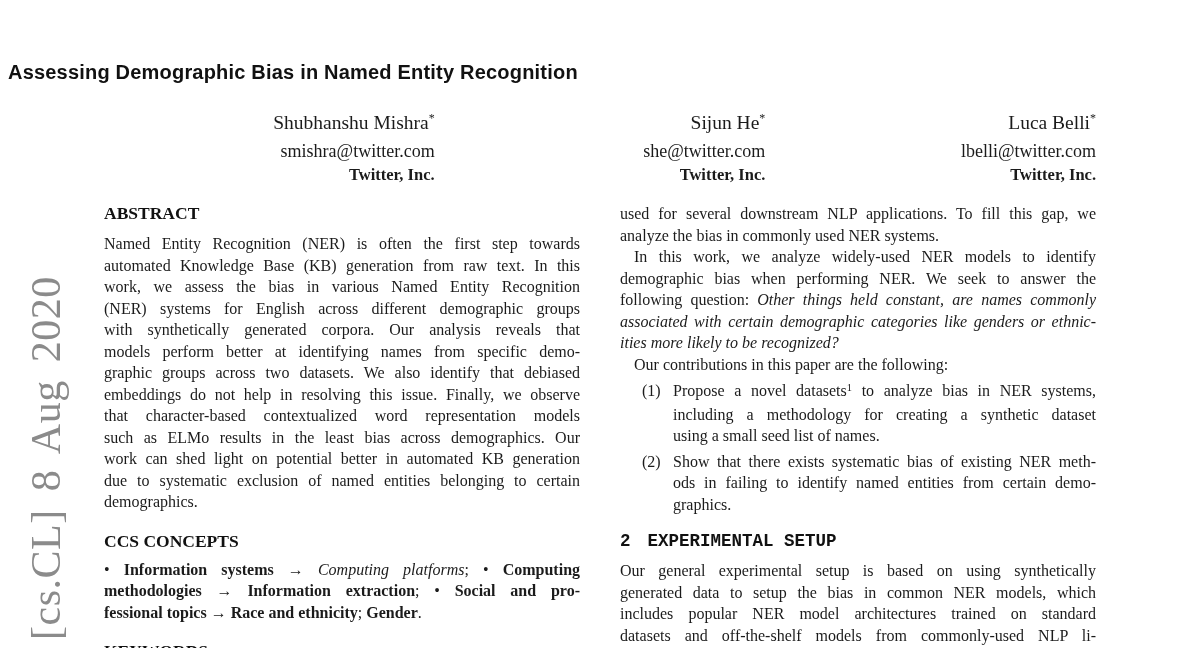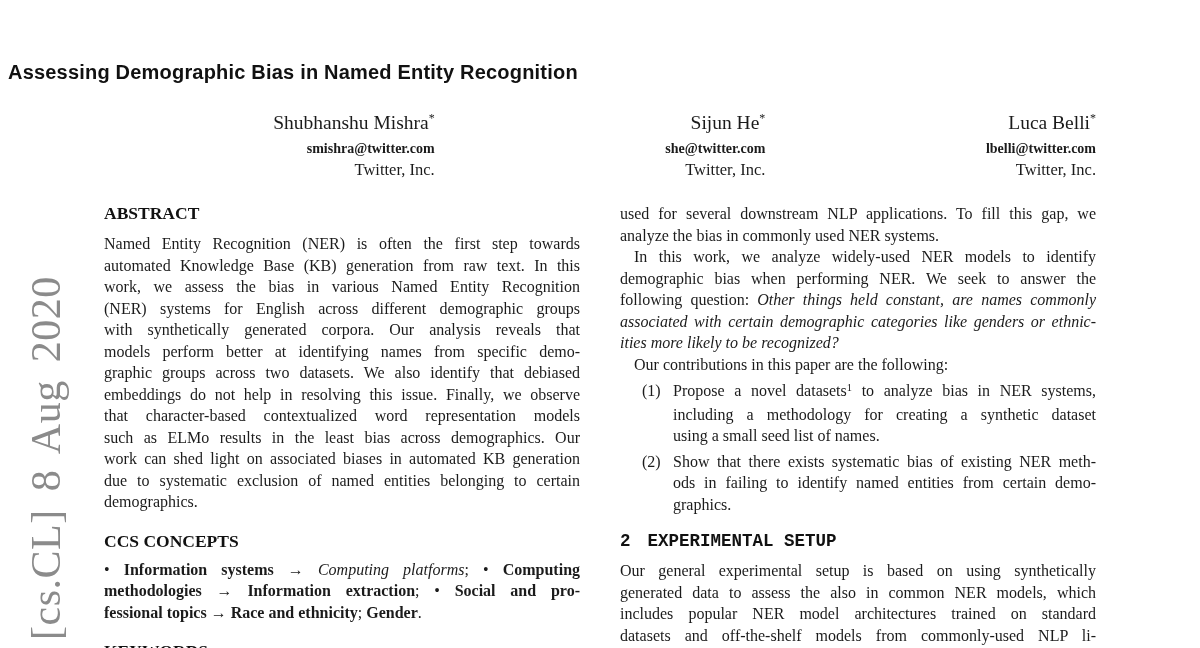--- a/index.html
+++ b/index.html
@@ -18,22 +18,22 @@
     position:absolute; top:53px; left:0; width:100%; margin:8px;
     text-align:left; font-family:"Liberation Sans", sans-serif;
     font-size:20px; font-weight:700; letter-spacing:0.2px; color:#111;
   }
   .authors {
     position:absolute; top:112px; left:104px; width:992px; display:flex;
   }
   .author { flex:1; text-align:right; }
   .aname { font-size:19.5px; margin-bottom:7px; }
   .aname .mark { font-size:12px; vertical-align:baseline; position:relative; top:-0.55em; }
-  .aemail { font-size:14px; margin-bottom:3px;font-weight:bold; }
-  .aaff  { font-size:16.5px; }
+  .aemail { font-size:18px; margin-bottom:3px; }
+  .aaff  { font-size:16.5px;font-weight:bold; }
 
   .col { position:absolute; top:203px; }
   .col-left  { left:104px; width:476px; }
   .col-right { left:620px; width:476px; }
 
   .shead { font-size:17.5px; font-weight:bold; line-height:20px; color:#111; }
   .shead.abst { margin:0 0 10px 0; }
   .shead.ccs  { margin:18px 0 8px 0; }
   .shead.kw   { margin:18px 0 0 0; }
   .shead.sec2 { margin:16px 0 9px 0;font-family:Liberation Mono, monospace; }
@@ -85,21 +85,21 @@
         <div class="ln"><span>Named Entity Recognition (NER) is often the first step towards</span></div>
         <div class="ln"><span>automated Knowledge Base (KB) generation from raw text. In this</span></div>
         <div class="ln"><span>work, we assess the bias in various Named Entity Recognition</span></div>
         <div class="ln"><span>(NER) systems for English across different demographic groups</span></div>
         <div class="ln"><span>with synthetically generated corpora. Our analysis reveals that</span></div>
         <div class="ln"><span>models perform better at identifying names from specific demo-</span></div>
         <div class="ln"><span>graphic groups across two datasets. We also identify that debiased</span></div>
         <div class="ln"><span>embeddings do not help in resolving this issue. Finally, we observe</span></div>
         <div class="ln"><span>that character-based contextualized word representation models</span></div>
         <div class="ln"><span>such as ELMo results in the least bias across demographics. Our</span></div>
-        <div class="ln"><span>work can shed light on associated biases in automated KB generation</span></div>
+        <div class="ln"><span>work can shed light on potential better in automated KB generation</span></div>
         <div class="ln"><span>due to systematic exclusion of named entities belonging to certain</span></div>
         <div class="ln last"><span>demographics.</span></div>
       </div>
     <div class="shead ccs">CCS CONCEPTS</div>
     <div class="body">
         <div class="ln"><span>• </span><span class="b">Information systems</span><span> → </span><span class="i">Computing platforms</span><span>; • </span><span class="b">Computing</span></div>
         <div class="ln"><span class="b">methodologies</span><span> → </span><span class="b">Information extraction</span><span>; • </span><span class="b">Social and pro-</span></div>
         <div class="ln last"><span class="b">fessional topics</span><span> → </span><span class="b">Race and ethnicity</span><span>; </span><span class="b">Gender</span><span>.</span></div>
       </div>
     <div class="shead kw">KEYWORDS</div>
@@ -126,20 +126,20 @@
         <div class="litem">
           <span class="lnum">(2)</span>
           <div class="ln"><span>Show that there exists systematic bias of existing NER meth-</span></div>
           <div class="ln"><span>ods in failing to identify named entities from certain demo-</span></div>
           <div class="ln last"><span>graphics.</span></div>
         </div>
       </div>
     <div class="shead sec2"><span class="secnum">2</span><span>EXPERIMENTAL SETUP</span></div>
     <div class="body">
         <div class="ln"><span>Our general experimental setup is based on using synthetically</span></div>
-        <div class="ln"><span>generated data to assess the also in common NER models, which</span></div>
+        <div class="ln"><span>generated data to setup the bias in common NER models, which</span></div>
         <div class="ln"><span>includes popular NER model architectures trained on standard</span></div>
         <div class="ln"><span>datasets and off-the-shelf models from commonly-used NLP li-</span></div>
         <div class="ln"></div>
       </div>
   </div>
 
 </div>
 
 </body></html>

